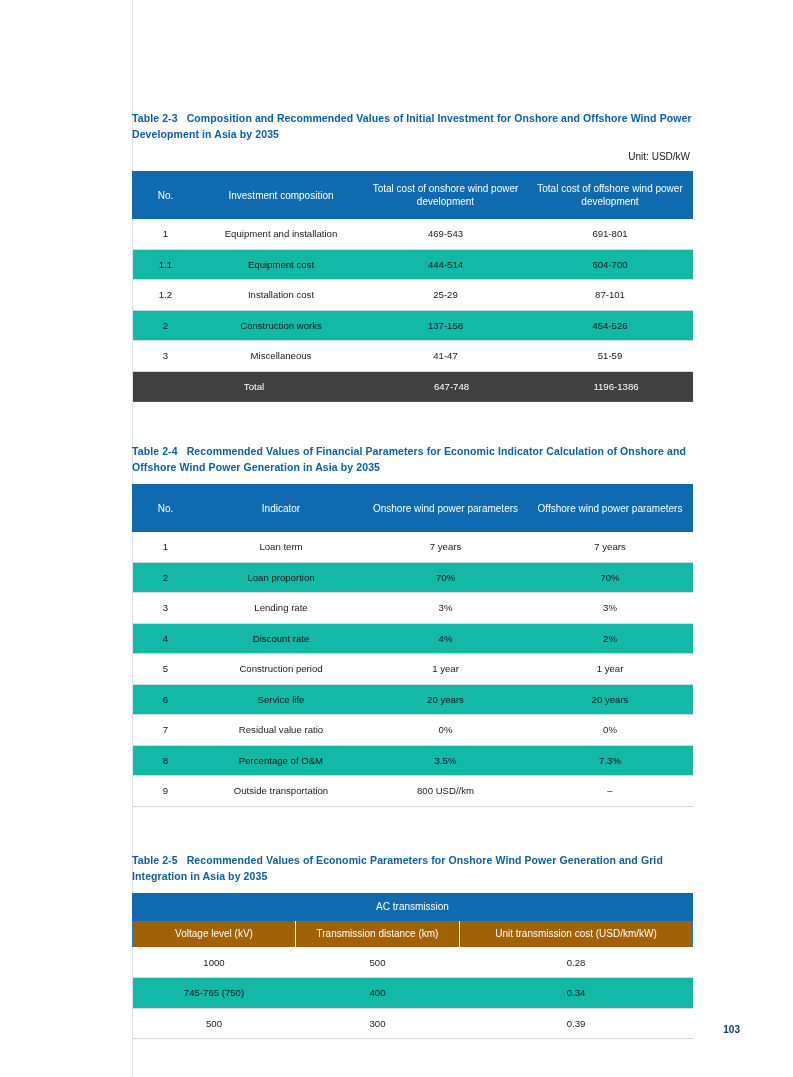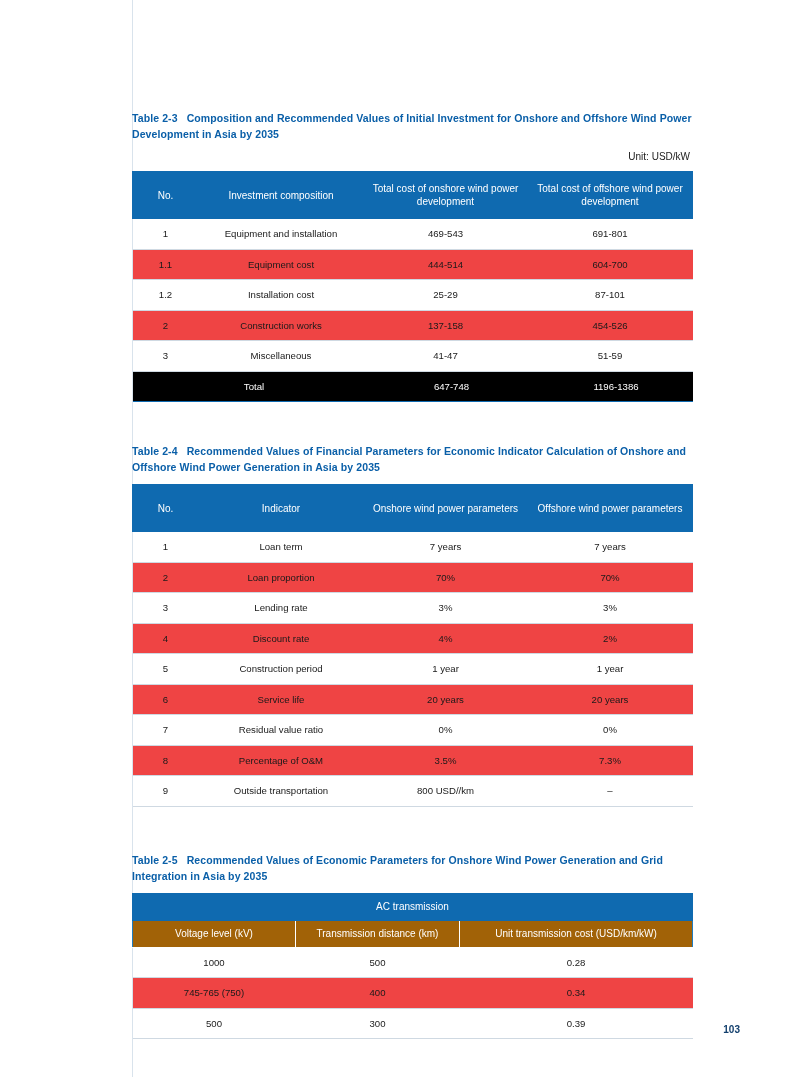--- a/index.html
+++ b/index.html
@@ -83,24 +83,24 @@
   tbody td {
     height: 29.5px;
     background: #ffffff;
     border-left: none;
     border-right: none;
     border-top: 1px solid #cfd9e2;
     border-bottom: 1px solid #cfd9e2;
     color: #1a1a1a;
   }
   tbody tr.alt td {
-    background: #ef4444;
+    background: #14b8a6;
   }
   tbody tr.total-row td {
-    background: #000000;
+    background: #404040;
     color: #ffffff;
     border-top: 1px solid #0f6ab0;
     border-bottom: 1px solid #0f6ab0;
     padding-left: 12px;
   }
   tbody tr.total-row td.total-label {
     text-align: center;
   }
 
   

